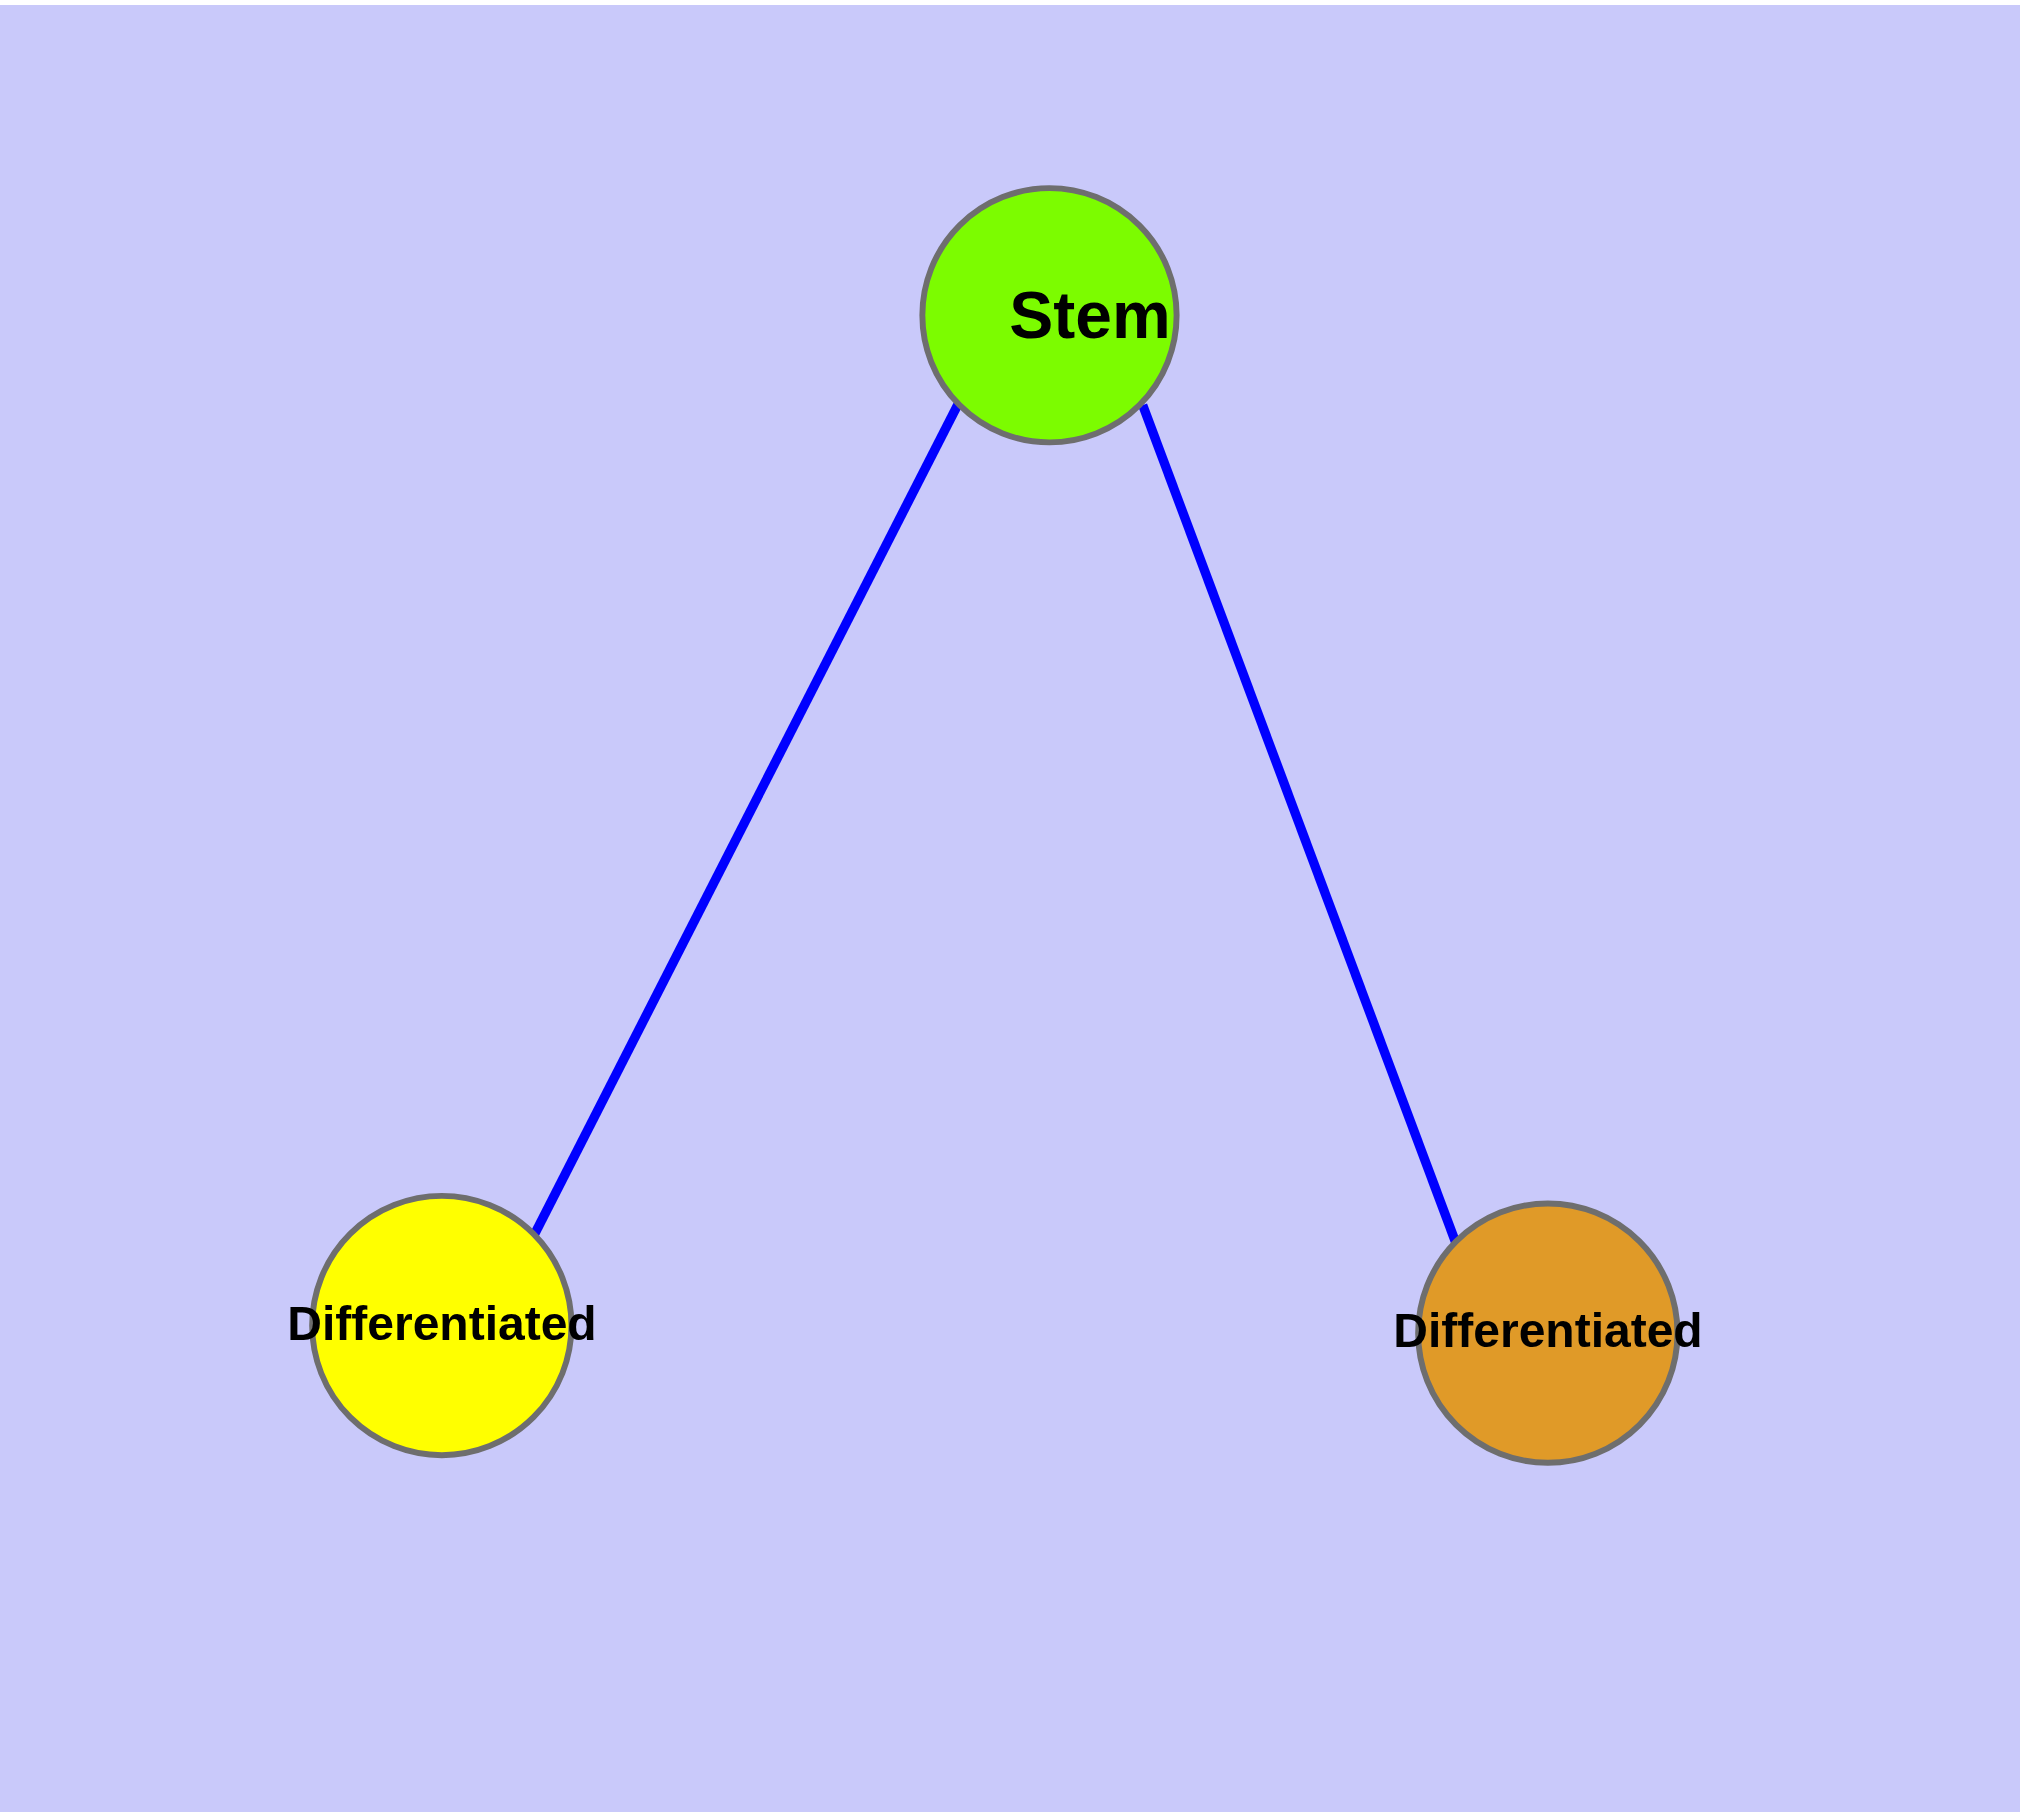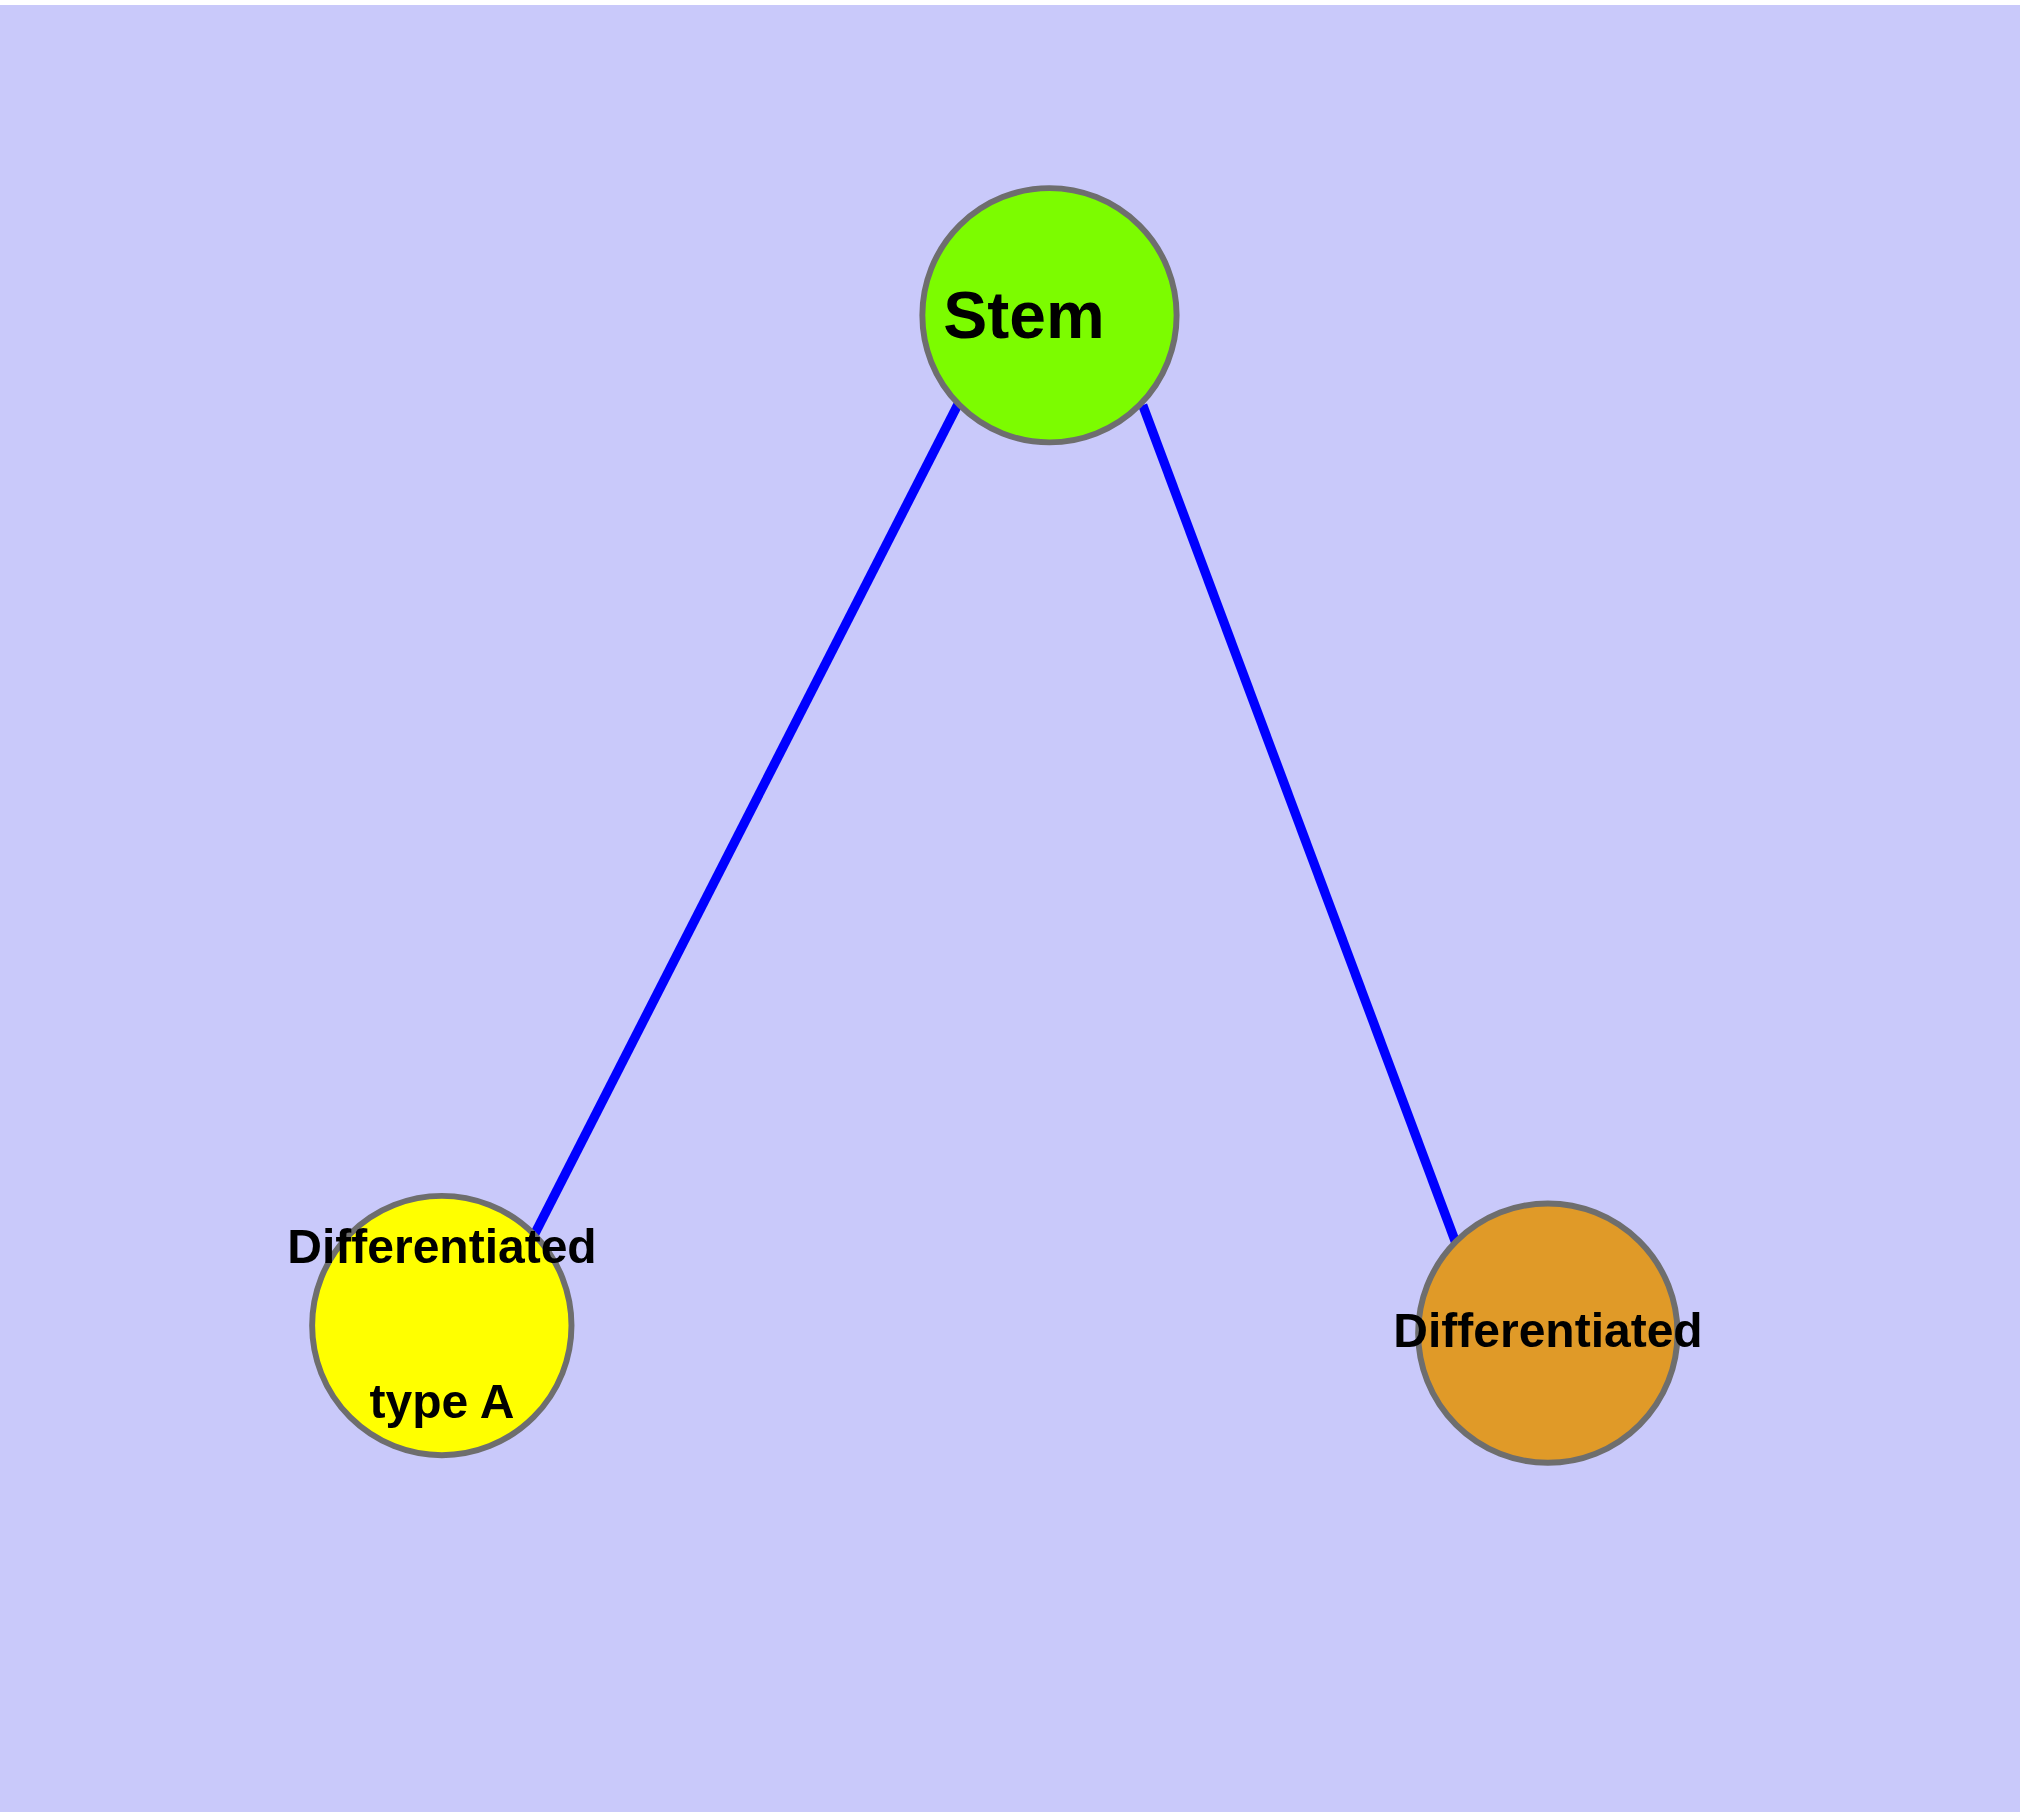--- a/index.html
+++ b/index.html
@@ -64,27 +64,26 @@
       <line x1="1348" y1="478" x2="1718" y2="1468" stroke="#0000ff" stroke-width="11" stroke-linecap="butt"></line>
     </g>
 
     <g>
       <circle cx="1238" cy="372" r="150" fill="#7cfc00" stroke="#6e6e6e" stroke-width="7"></circle>
       <circle cx="521" cy="1564" r="153" fill="#ffff00" stroke="#6e6e6e" stroke-width="7"></circle>
       <circle cx="1826" cy="1573" r="153" fill="#e09a28" stroke="#6e6e6e" stroke-width="7"></circle>
     </g>
   </svg>
 
-  <div class="node-label stem" style="left:1024px; top:315px;">
+  <div class="node-label stem" style="left:1090px; top:315px;">
     <div>Stem</div>
   </div>
 
   <div class="node-label big" style="left:442px; top:1324px;">
     <div>Differentiated</div>
-    <div>type A</div>
   </div>
 
   <div class="node-label big" style="left:1548px; top:1331px;">
     <div>Differentiated</div>
   </div>
 
 </div>
 
 
 </body></html>

